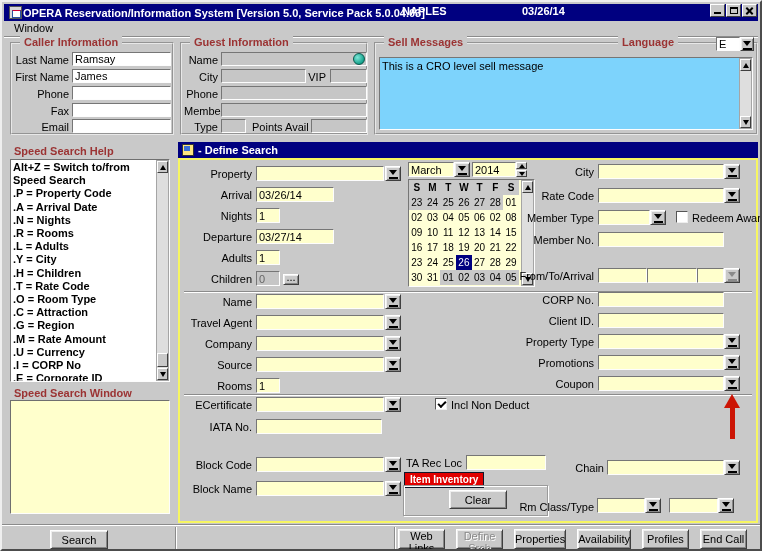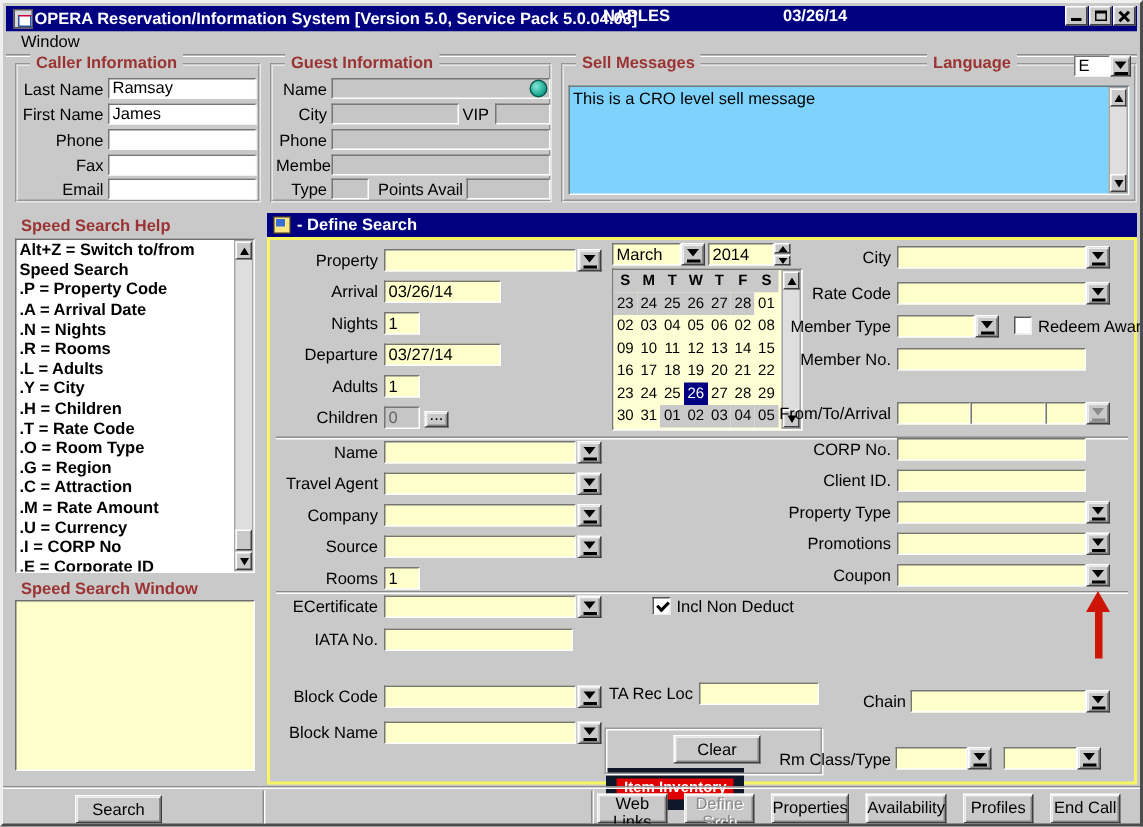--- a/index.html
+++ b/index.html
@@ -88,21 +88,21 @@
   .calgrid .cell.muted { background:#c9c9c9; }
   .calgrid .cell.selected { background:#000080; color:#fff; }
 
   
   .listbox { position:absolute; left:8px; top:157px; width:160px; height:223px; background:#fff;
              border:1px solid; border-color:#6f6f6f #fdfdfd #fdfdfd #6f6f6f; overflow:hidden; }
   .listitems { position:absolute; left:2px; top:1px; width:140px; line-height:13.2px;font-weight:bold; }
   .ylwbox { position:absolute; left:8px; top:398px; width:160px; height:114px; background:#ffffcc;
             border:1px solid; border-color:#6f6f6f #fdfdfd #fdfdfd #6f6f6f; }
   .inv-tag { position:absolute; left:402px; top:470px; background:#e00000; color:#fff; font-weight:bold;
-             font-size:10px; padding:1px 5px 2px; border:7px solid #0f172a;margin-top:40px; }
+             font-size:10px; padding:1px 5px 2px; border:1px solid #0f172a; }
   .frame { position:absolute; left:401px; top:483px; width:145px; height:31px;
            border:1px solid #9a9a9a; box-shadow:1px 1px 0 #fff, inset 1px 1px 0 #fff; }
   .pushbtn { position:absolute; font:11px "Liberation Sans",sans-serif; display:flex;
              align-items:center; justify-content:center; }
   .footer-sep { position:absolute; left:0; top:522px; width:762px; height:2px;
                 border-top:1px solid #8b8b8b; border-bottom:1px solid #fff; }
   .fbtns { position:absolute; left:396px; top:527px; width:349px; height:20px; display:flex; gap:11px; }
   .fbtns button { flex:1; background:#c9c9c9; border:1px solid; border-color:#fff #3f3f3f #3f3f3f #fff;
                   box-shadow:inset 1px 1px 0 #eee, inset -1px -1px 0 #878787;
                   font:11px "Liberation Sans",sans-serif; }
@@ -214,22 +214,22 @@
     <div class="speed-item">Alt+Z = Switch to/from Speed Search</div>
         <div class="speed-item">.P = Property Code</div>
         <div class="speed-item">.A = Arrival Date</div>
         <div class="speed-item">.N = Nights</div>
         <div class="speed-item">.R = Rooms</div>
         <div class="speed-item">.L = Adults</div>
         <div class="speed-item">.Y = City</div>
         <div class="speed-item">.H = Children</div>
         <div class="speed-item">.T = Rate Code</div>
         <div class="speed-item">.O = Room Type</div>
+        <div class="speed-item">.C = Attraction</div>
         <div class="speed-item">.G = Region</div>
-        <div class="speed-item">.C = Attraction</div>
         <div class="speed-item">.M = Rate Amount</div>
         <div class="speed-item">.U = Currency</div>
         <div class="speed-item">.I = CORP No</div>
         <div class="speed-item">.E = Corporate ID</div>
       </div>
     <div class="sb" style="right:0;top:0;height:221px">
       <div class="sbtn" style="top:0">
           <div class="tri-u"></div>
         </div>
       <div class="thumb" style="top:192px;height:14px"></div>

